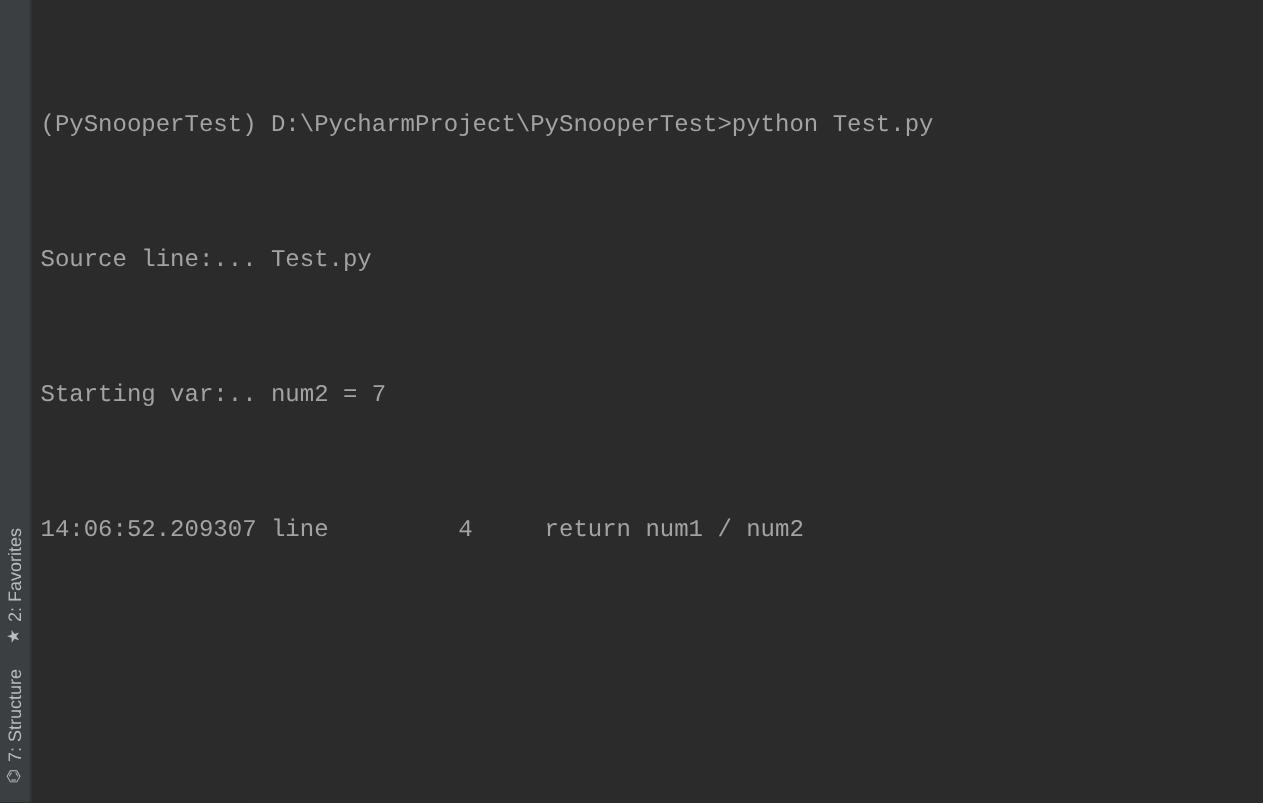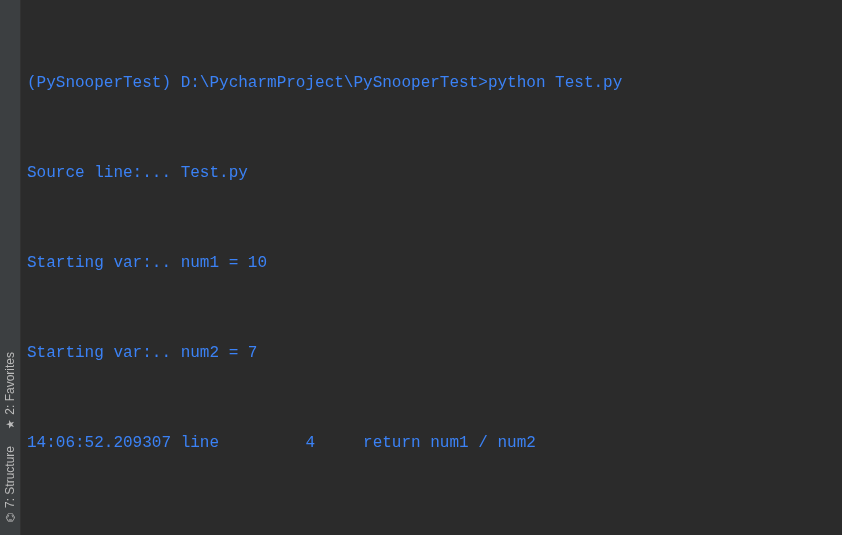--- a/index.html
+++ b/index.html
@@ -44,21 +44,21 @@
   .tool-item .ico {
     writing-mode: horizontal-tb;
     transform: rotate(90deg);
     font-size: 11px;
     line-height: 1;
   }
   .terminal {
     flex: 1;
     padding: 8px 6px;
     white-space: pre;
-    color: #3b82f6;
+    color: #a3a3a3;
     line-height: 30px;
     overflow: hidden;
   }
   .line { white-space: pre; }
 </style>
 </head>
 <body>
 
 <div class="container">
 
@@ -69,21 +69,20 @@
     </div>
     <div class="tool-item">
       <span class="ico">⌬</span>
       <span>7: Structure</span>
     </div>
   </div>
 
   <div class="terminal">
     <div class="line">(PySnooperTest) D:\PycharmProject\PySnooperTest&gt;python Test.py</div>
     <div class="line">Source line:... Test.py</div>
-    <div class="line">Starting var:.. num1 = 10</div>
     <div class="line">Starting var:.. num2 = 7</div>
     <div class="line">14:06:52.209307 line         4     return num1 / num2</div>
     
     
     
     
     
     
     
     

